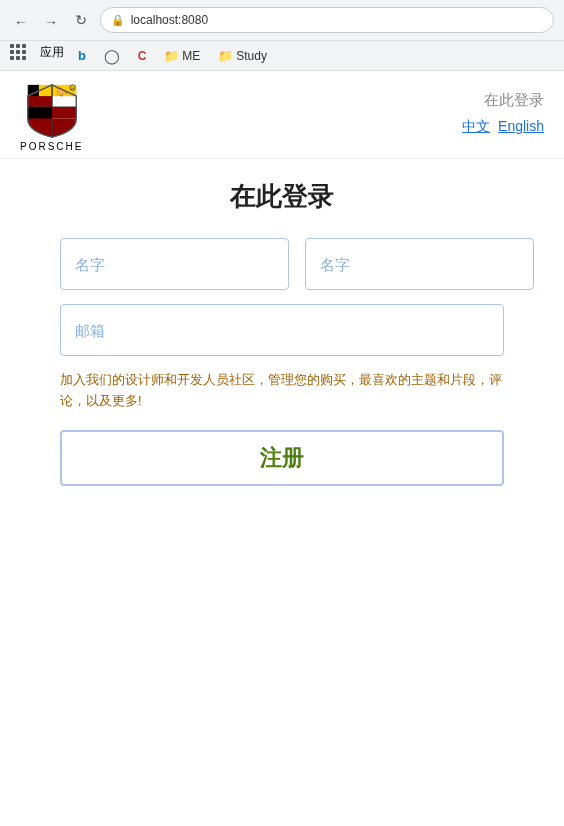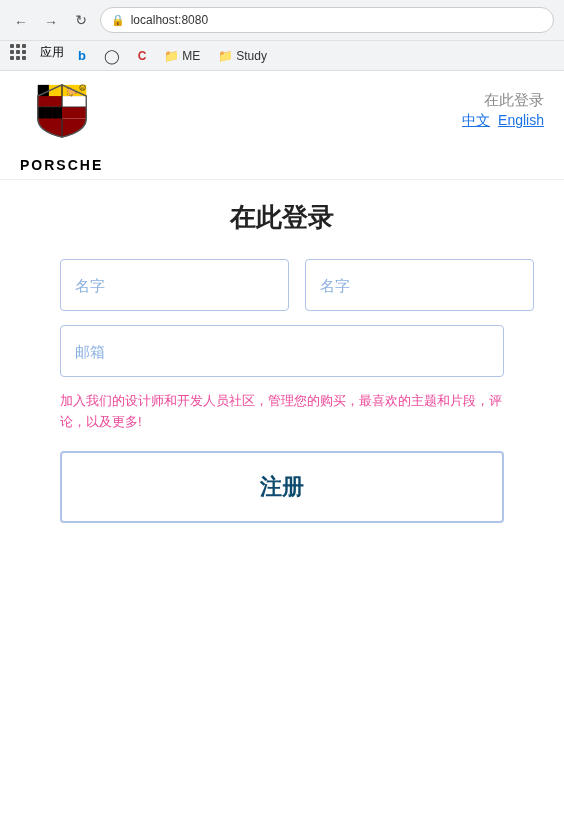--- a/index.html
+++ b/index.html
@@ -78,42 +78,42 @@
     .porsche-logo {
       display: flex;
       flex-direction: column;
       align-items: center;
     }
     .porsche-crest {
       width: 56px;
       height: 56px;
     }
     .porsche-wordmark {
-      font-size: 14px;
-      font-weight: bold;
+      font-size: 10px;
+      font-weight: normal;
       letter-spacing: 2px;
       color: #000;
-      margin-top: 18px;
+      margin-top: 2px;
     }
     .header-right {
       display: flex;
       flex-direction: column;
       align-items: flex-end;
       padding-top: 8px;
     }
     .header-login-link {
       color: #888;
       font-size: 15px;
       text-decoration: none;
       cursor: pointer;
     }
     .lang-links {
       display: flex;
       gap: 4px;
-      margin-top: 2px;
+      margin-top: 8px;
       font-size: 14px;
     }
     .lang-link {
       color: #1a73e8;
       text-decoration: underline;
       cursor: pointer;
     }
 
     
     .main-content {
@@ -147,33 +147,33 @@
     }
     .form-input.full-width {
       width: 100%;
       flex: none;
     }
     .full-row {
       margin-bottom: 14px;
     }
     .description-text {
       font-size: 13px;
-      color: #ec4899;
+      color: #a16207;
       line-height: 1.6;
       margin-bottom: 10px;
     }
     .submit-btn {
       width: 100%;
-      height: 72px;
+      height: 56px;
       background: #fff;
       border: 2px solid #b0c4e8;
       border-radius: 4px;
       font-size: 22px;
       font-weight: bold;
-      color: #0c4a6e;
+      color: #4d7c0f;
       cursor: pointer;
       margin-top: 8px;
     }
   </style>
 </head>
 <body>
 
 <div class="browser-chrome">
   <div class="browser-toolbar">
     <button class="nav-btn" title="Back">←</button>

